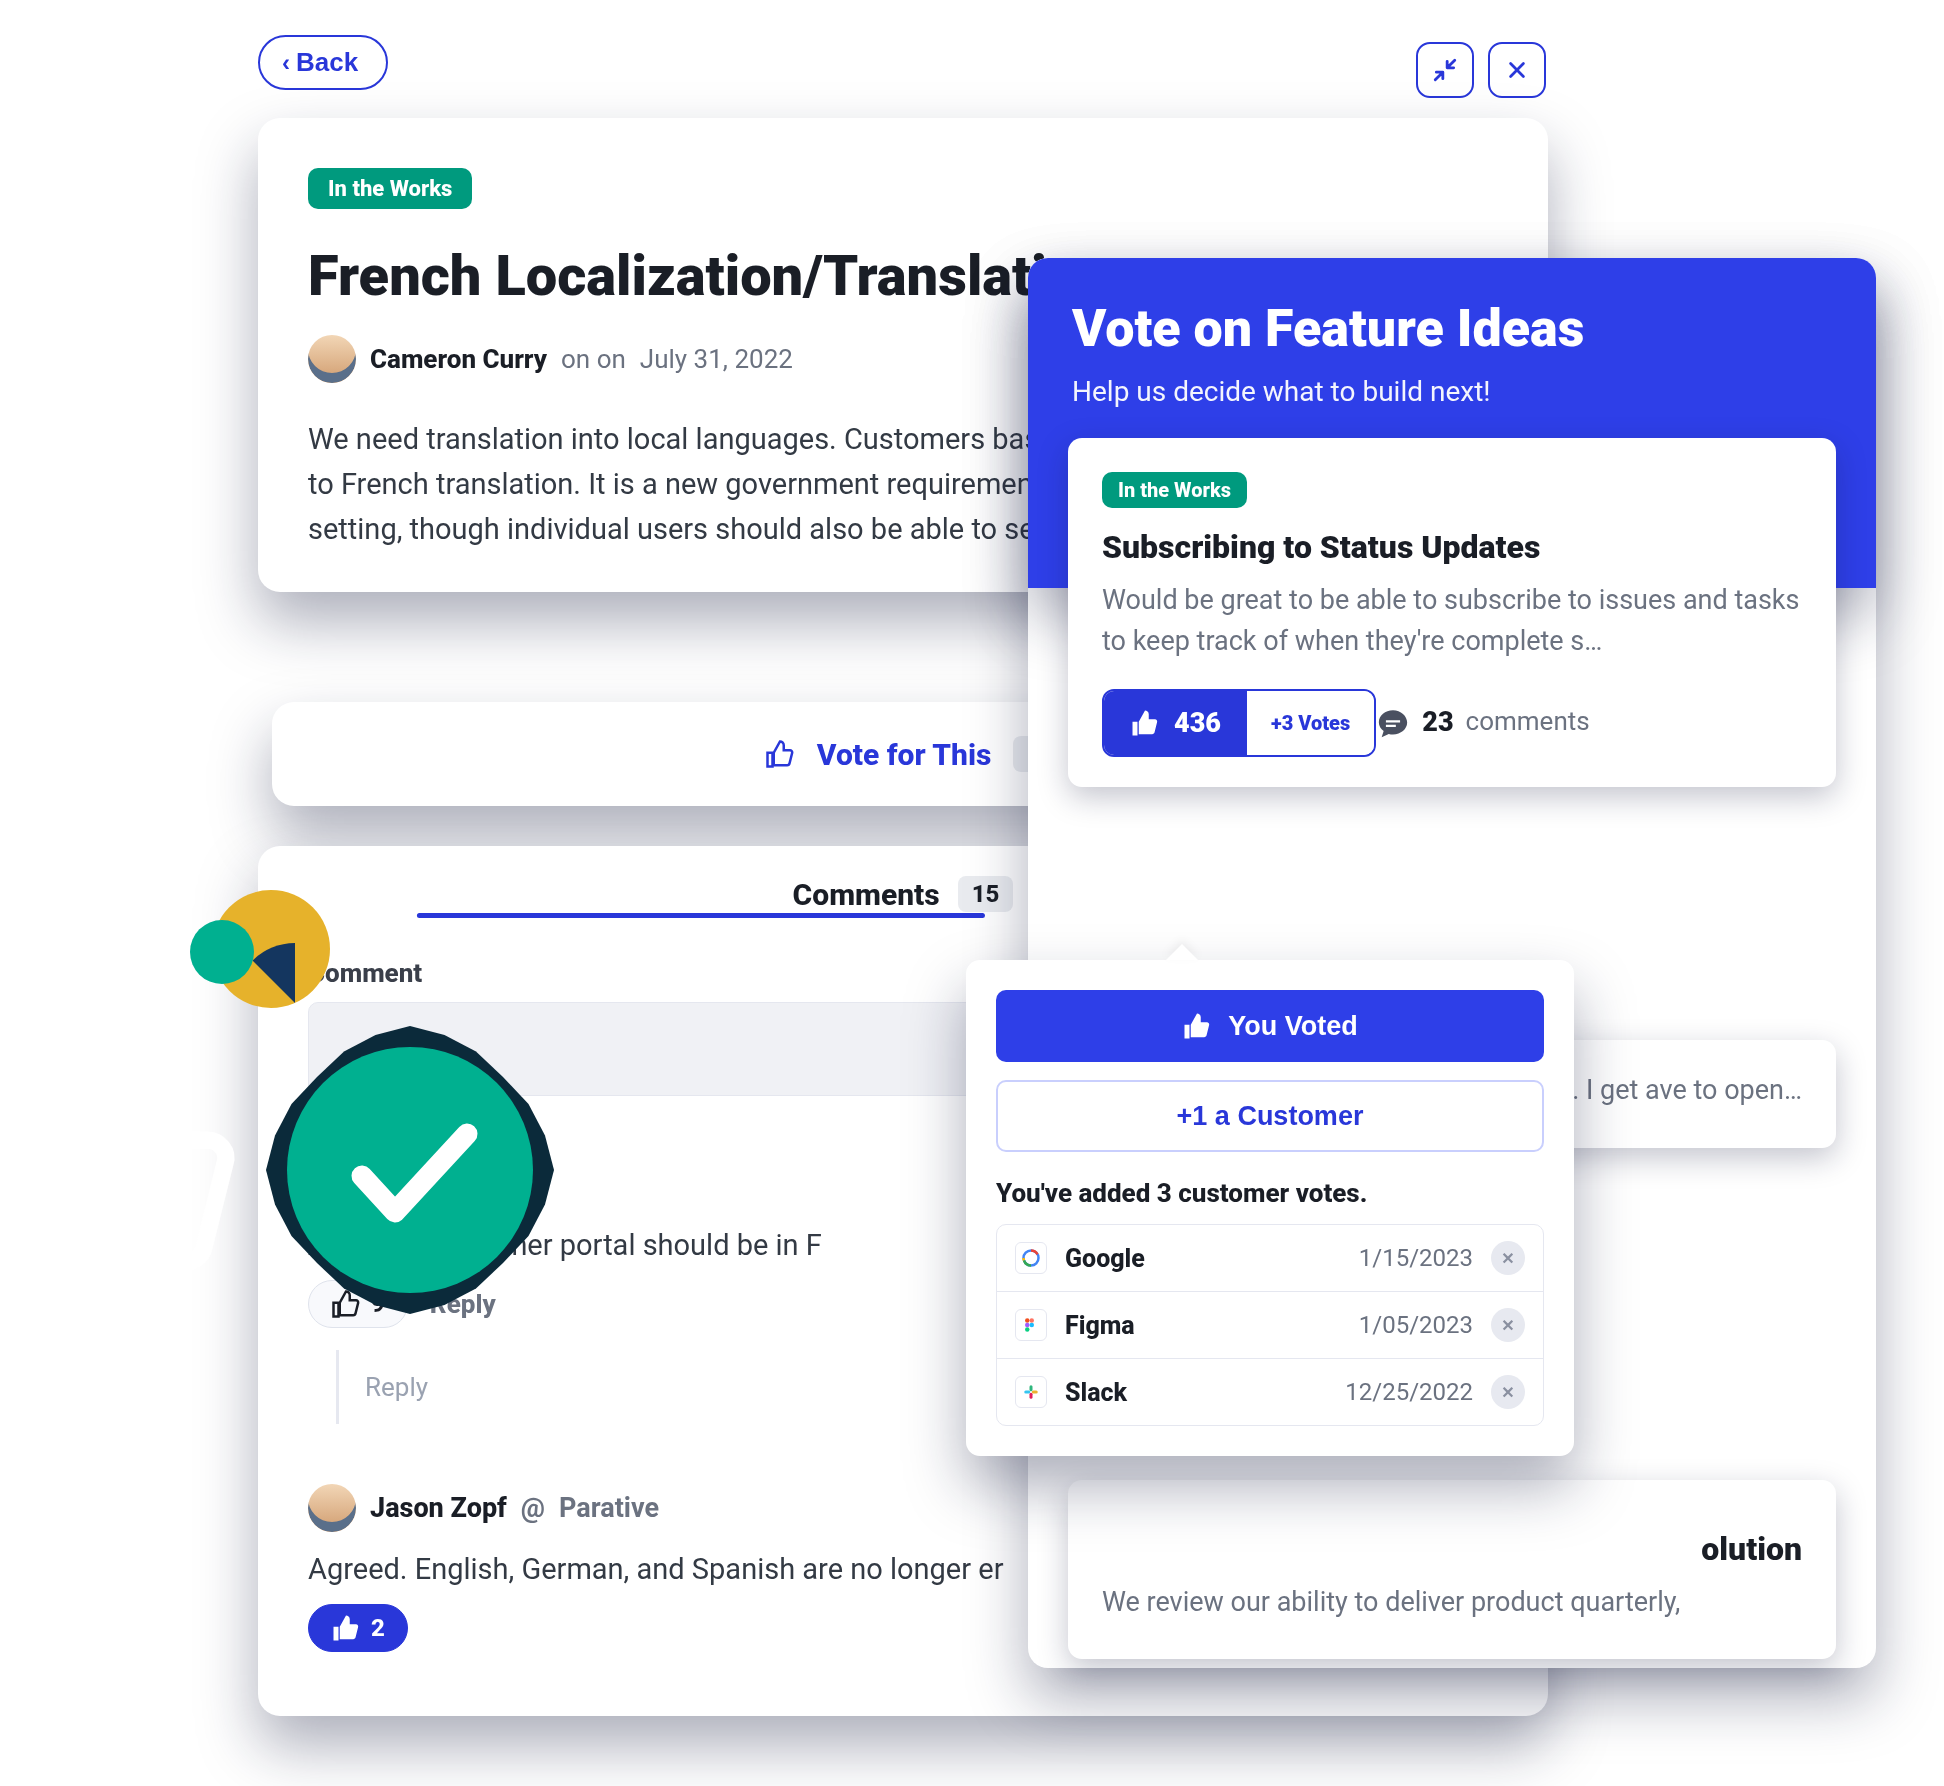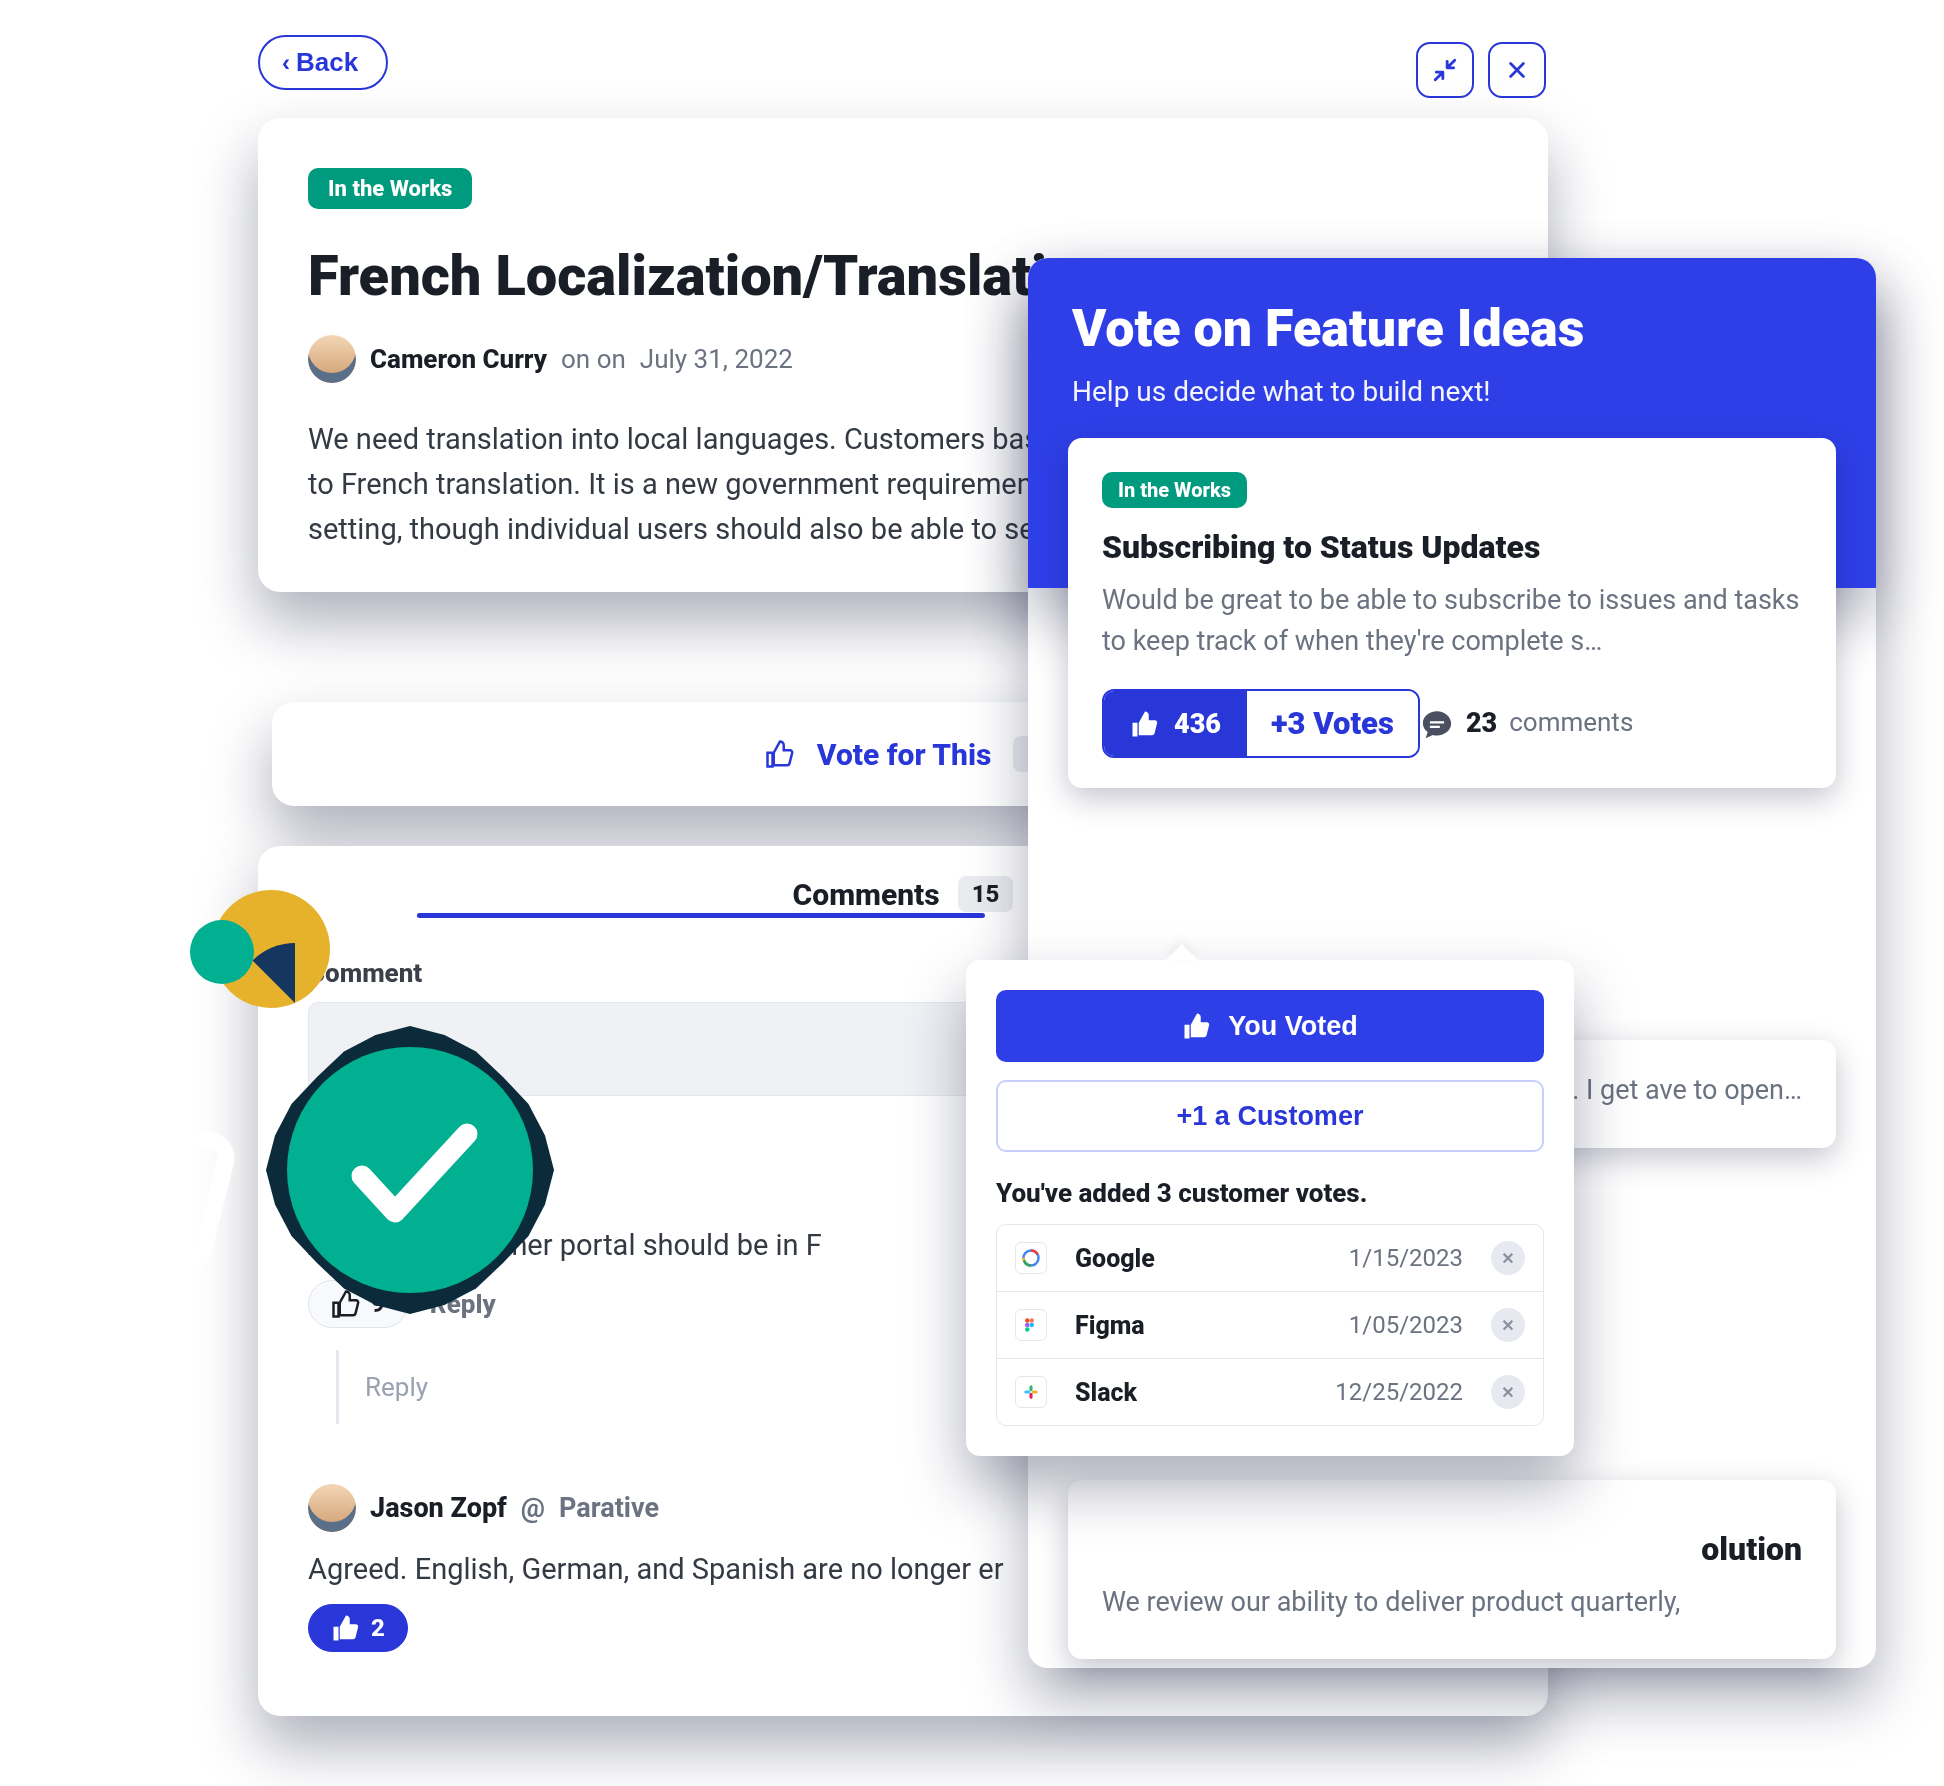--- a/index.html
+++ b/index.html
@@ -122,21 +122,21 @@
   .idea-card {
     position:absolute; left:40px; right:40px; top:180px; background:#fff; border-radius:14px;
     box-shadow:var(--shadow-sm); padding:34px 34px 30px;
   }
   .idea-card .status-pill { font-size:20px; padding:6px 16px; }
   .idea-title { font-size:32px; font-weight:900; color:var(--text-dark); margin:20px 0 14px; }
   .idea-body { font-size:27px; color:var(--text-muted); line-height:1.5; }
   .idea-actions { display:flex; align-items:center; margin-top:28px; }
   .vote-combo { display:inline-flex; border-radius:12px; overflow:hidden; border:2px solid var(--blue); }
   .vote-combo .cnt { background:var(--blue); color:#fff; display:flex; align-items:center; gap:14px; padding:14px 26px; font-weight:900; font-size:27px; }
-  .vote-combo .plus { background:#fff; color:var(--blue); font-weight:900; font-size:31px; padding:14px 24px;text-align:right; }
+  .vote-combo .plus { background:#fff; color:var(--blue); font-weight:900; font-size:20px; padding:20px 24px;text-align:right; }
   .comments-link { display:flex; gap:12px; color:var(--text-muted); font-size:26px; }
   .comments-link strong { color:var(--text-dark); font-weight:900; font-size:27px; }
 
   .card2 {
     position:absolute; left:40px; right:40px; top:640px;
     background:#fff; border-radius:14px; box-shadow:var(--shadow-sm);
     padding:30px 34px 36px;
   }
   .card2 .idea-body { line-height:1.55; }
   .card3 {
@@ -164,21 +164,21 @@
   .btn-primary {
     width:100%; height:72px; border-radius:10px; background:var(--blue-bright); color:#fff;
     font-weight:900; font-size:27px; display:flex; align-items:center; justify-content:center; gap:16px; border:none;
   }
   .btn-outline {
     margin-top:18px; width:100%; height:72px; border-radius:10px; background:#fff; color:var(--blue);
     font-weight:900; font-size:27px; border:2px solid #c9cffd;
   }
   .pop-note { margin-top:26px; font-size:26px; font-weight:800; color:var(--text-dark); }
   .cust-list { margin-top:16px; border:1px solid var(--border); border-radius:10px; overflow:hidden; }
-  .cust-row { display:flex; align-items:center; gap:28px; padding:16px 18px; border-top:1px solid var(--border); }
+  .cust-row { display:flex; align-items:center; gap:18px; padding:16px 18px; border-top:1px solid var(--border); }
   .cust-row:first-child { border-top:none; }
   .cust-logo { width:32px; height:32px; border:1px solid var(--border); border-radius:6px; display:flex; align-items:center; justify-content:center; font-size:18px; font-weight:900; }
   .cust-name { font-weight:800; color:var(--text-dark); font-size:25px; }
   .cust-date { margin-left:auto; color:var(--text-muted); font-size:24px; }
   .cust-x { width:34px; height:34px; border-radius:50%; background:#e7e9f0; display:flex; align-items:center; justify-content:center; color:#8a90a0; font-weight:900; cursor:pointer; }
 
   
   .teal-dot { position:absolute; left:190px; top:920px; width:64px; height:64px; border-radius:50%; background:#00b090; z-index:12; }
   .pie-badge {
     position:absolute; left:212px; top:890px; width:118px; height:118px; border-radius:50%;

